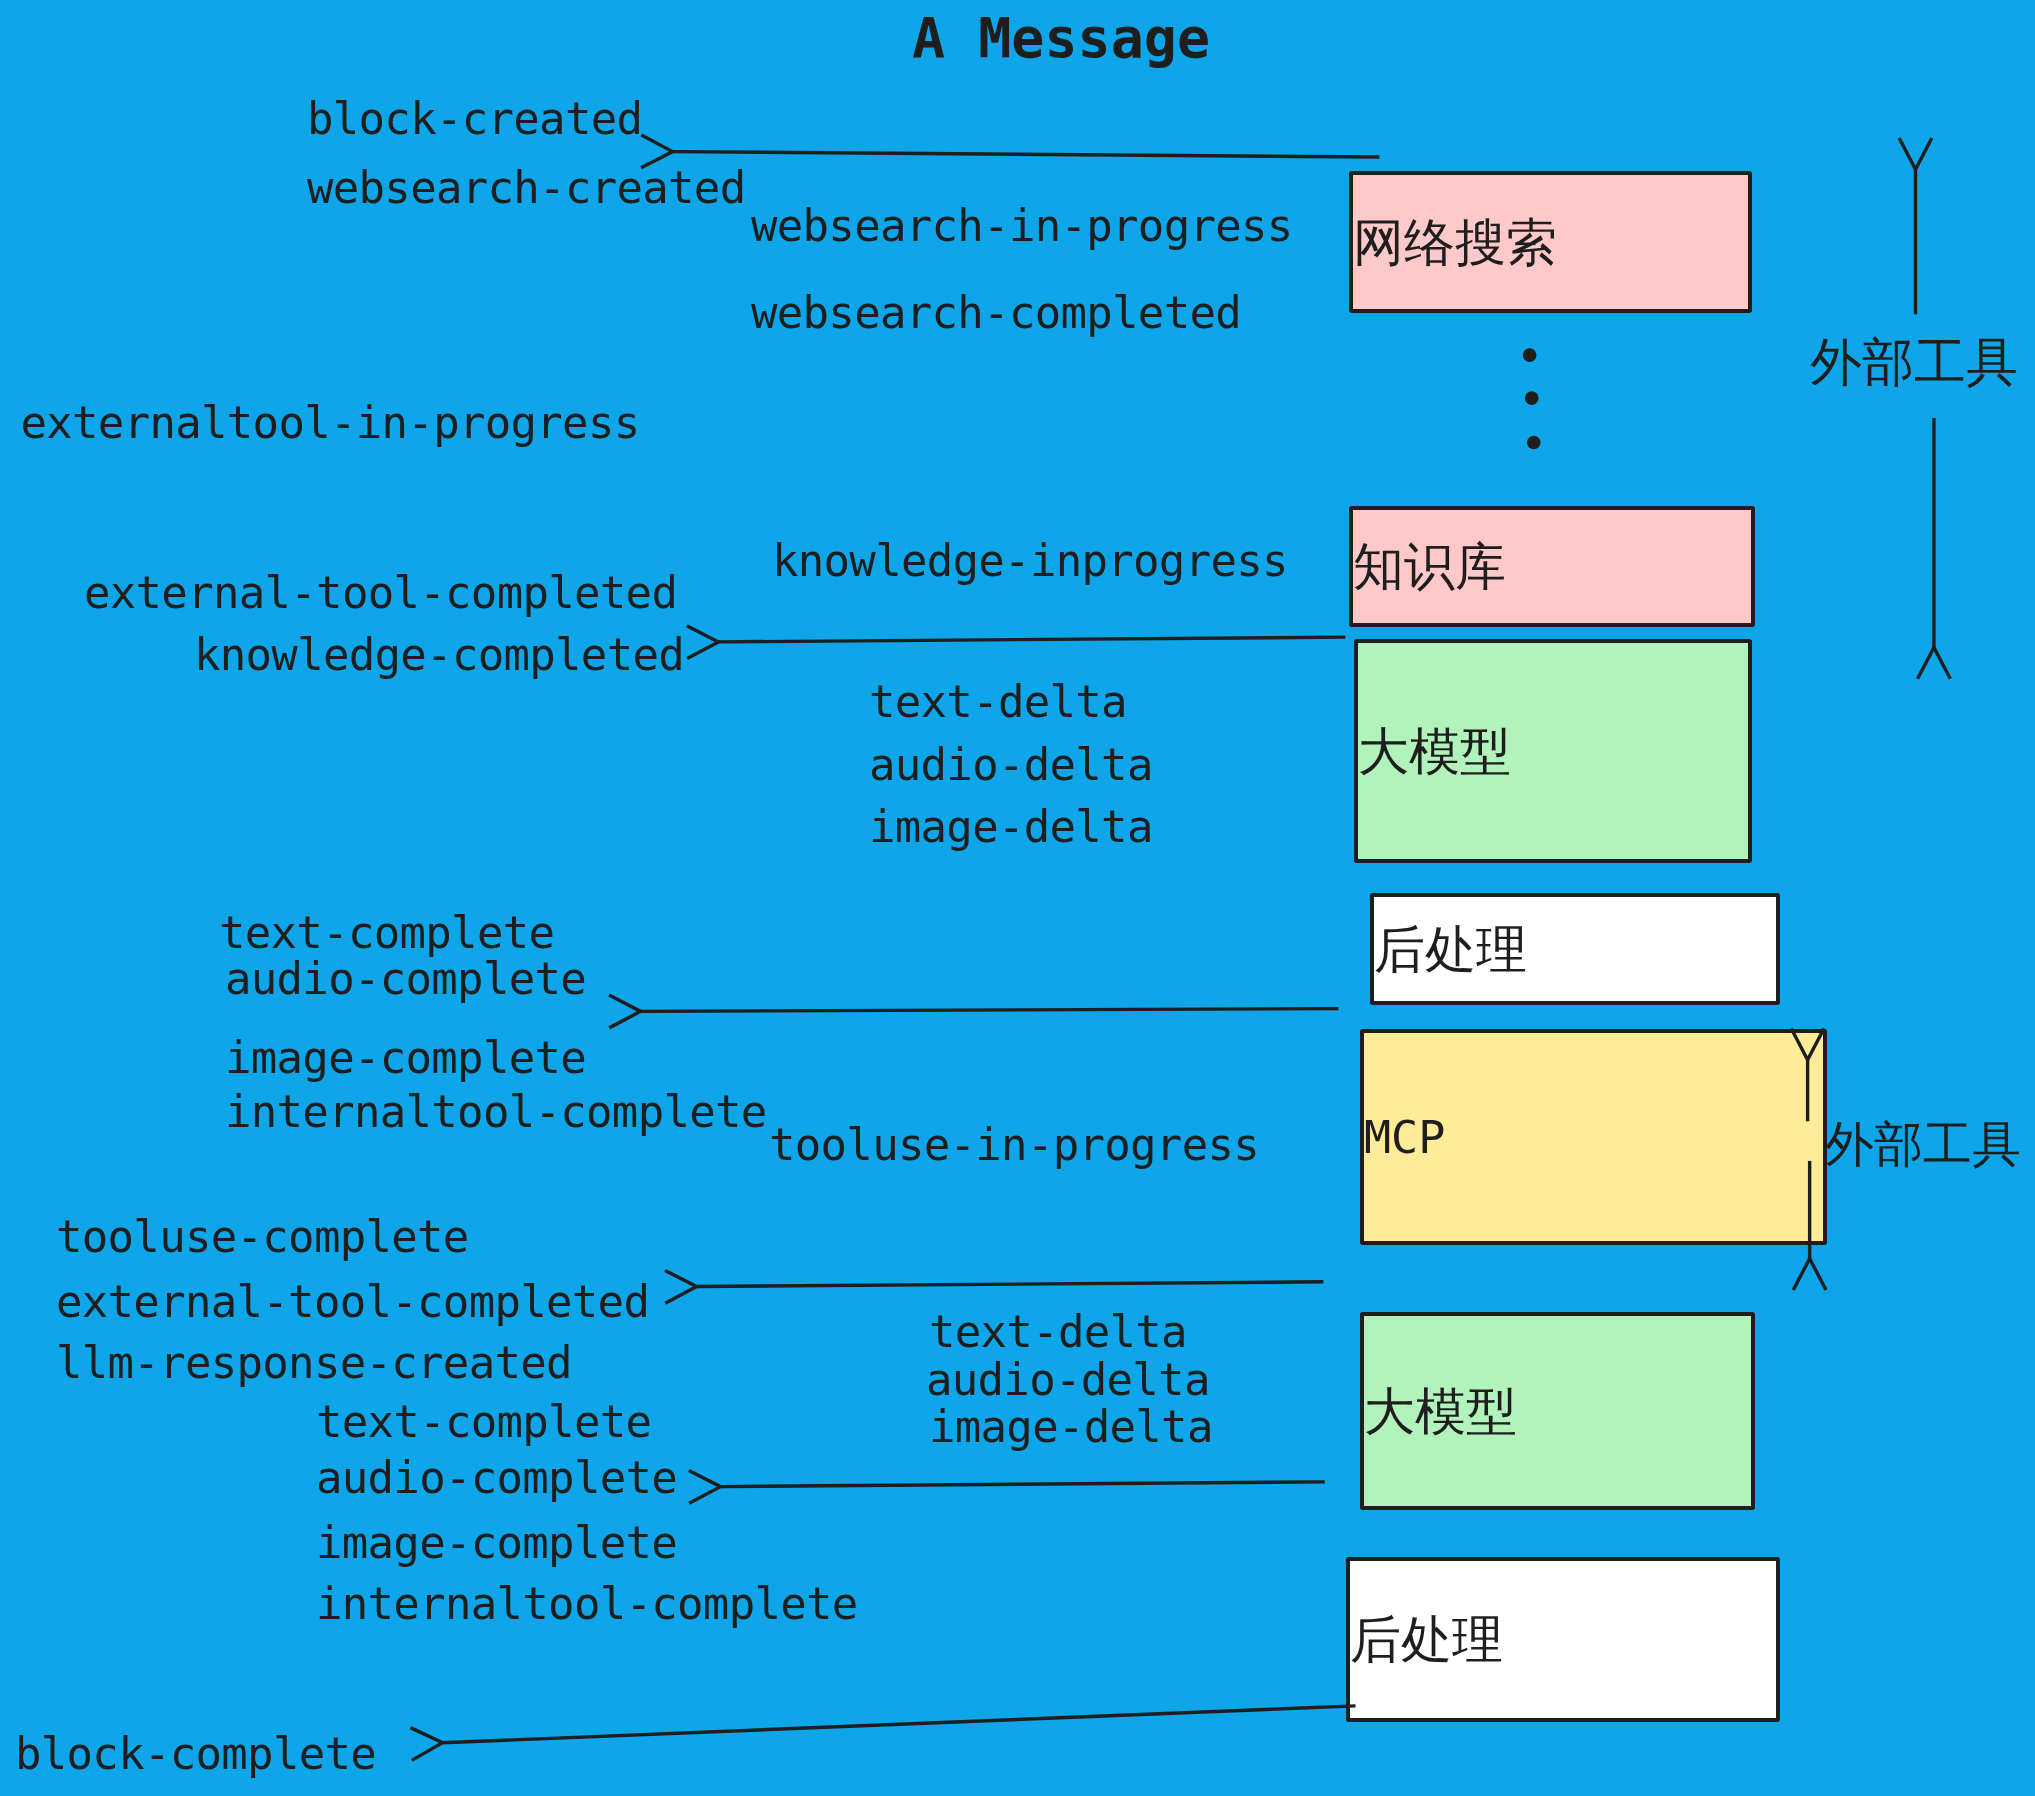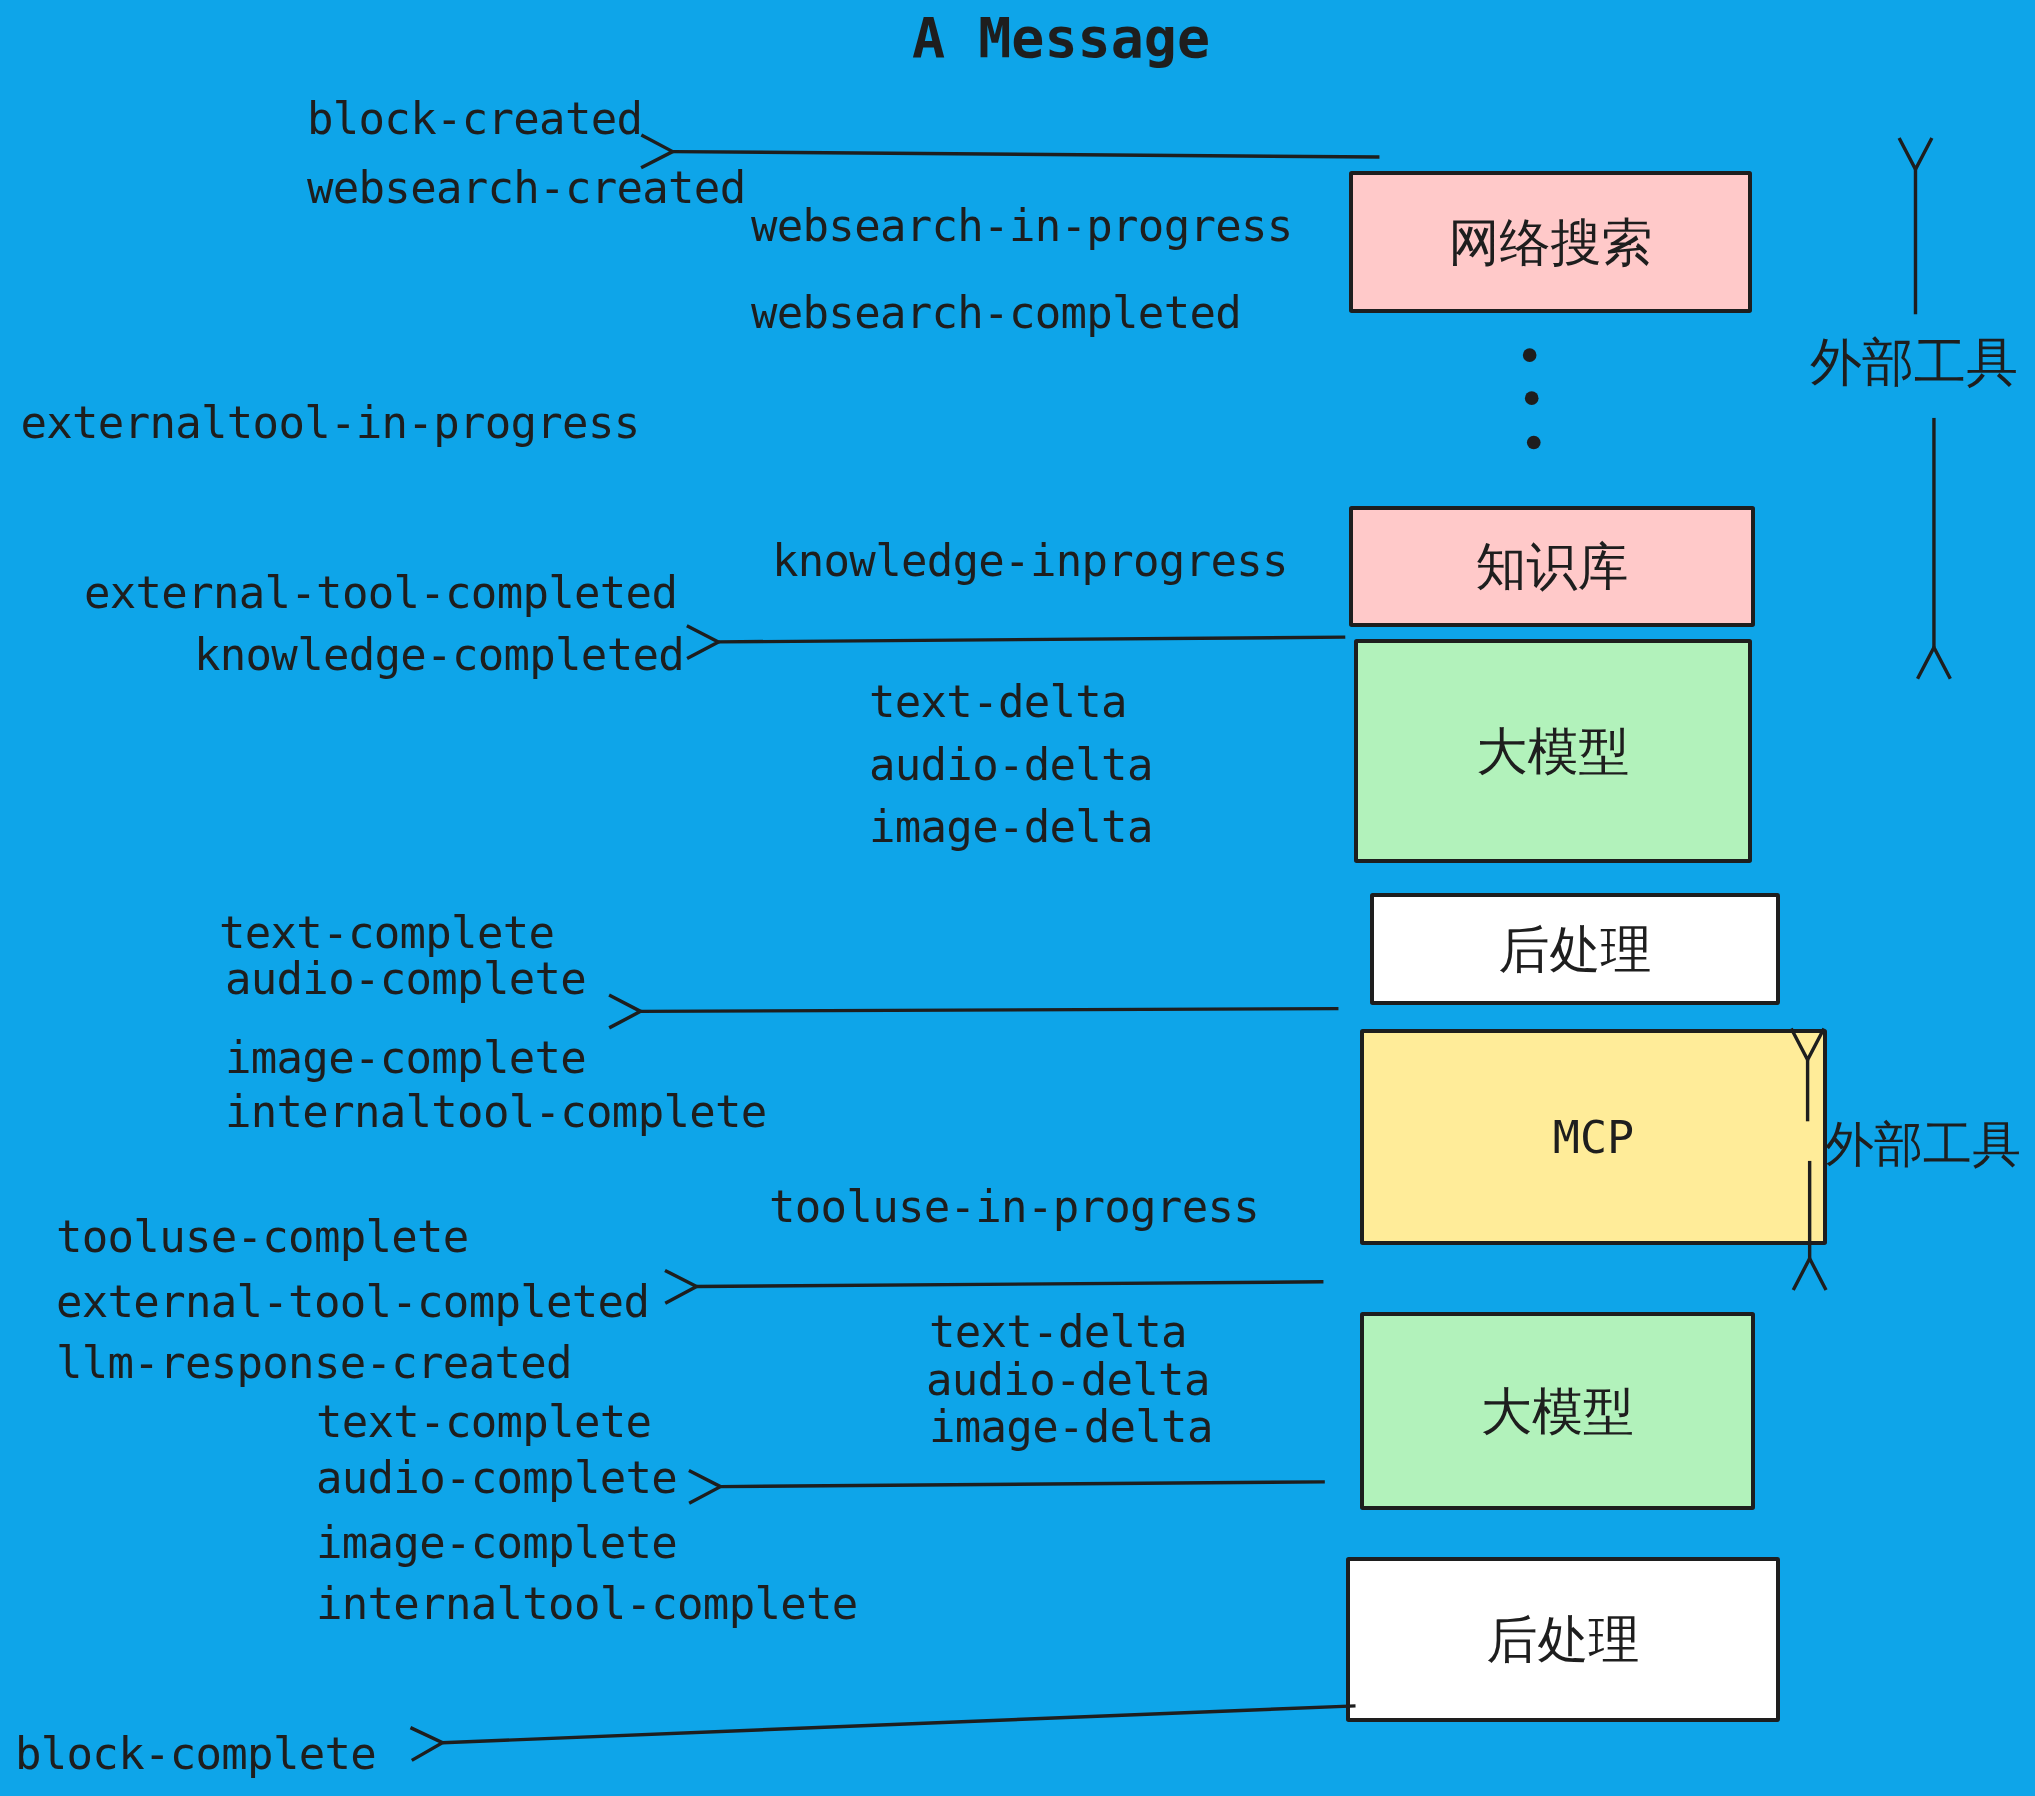--- a/index.html
+++ b/index.html
@@ -24,21 +24,20 @@
     line-height:46px;
     white-space:nowrap;
     letter-spacing:-0.7px;
   }
   .box{
     position:absolute;
     border:4.1px solid #1e1e1e;
     border-radius:2.7px;
     display:flex;
     align-items:center;
-    justify-content:center;
     box-sizing:border-box;
   }
   .box .lbl{
     font-family:"DejaVu Sans", sans-serif;
     font-size:51px;
     line-height:55px;
     white-space:nowrap;
   }
   .box .lbl.mono{
     font-family:"DejaVu Sans Mono", monospace;
@@ -76,21 +75,21 @@
   <div class="ev" style="left:194px;top:632px">knowledge-completed</div>
 
   <div class="ev" style="left:869px;top:679px">text-delta</div>
   <div class="ev" style="left:869px;top:742px">audio-delta</div>
   <div class="ev" style="left:869px;top:804px">image-delta</div>
 
   <div class="ev" style="left:219px;top:910px">text-complete</div>
   <div class="ev" style="left:225px;top:956px">audio-complete</div>
   <div class="ev" style="left:225px;top:1035px">image-complete</div>
   <div class="ev" style="left:225px;top:1089px">internaltool-complete</div>
-  <div class="ev" style="left:769px;top:1184px">tooluse-in-progress</div>
+  <div class="ev" style="left:769px;top:1122px">tooluse-in-progress</div>
 
   <div class="ev" style="left:56px;top:1214px">tooluse-complete</div>
   <div class="ev" style="left:56px;top:1279px">external-tool-completed</div>
   <div class="ev" style="left:56px;top:1340px">llm-response-created</div>
   <div class="ev" style="left:316px;top:1399px">text-complete</div>
 
   <div class="ev" style="left:929px;top:1309px">text-delta</div>
   <div class="ev" style="left:926px;top:1357px">audio-delta</div>
   <div class="ev" style="left:929px;top:1404px">image-delta</div>
 

